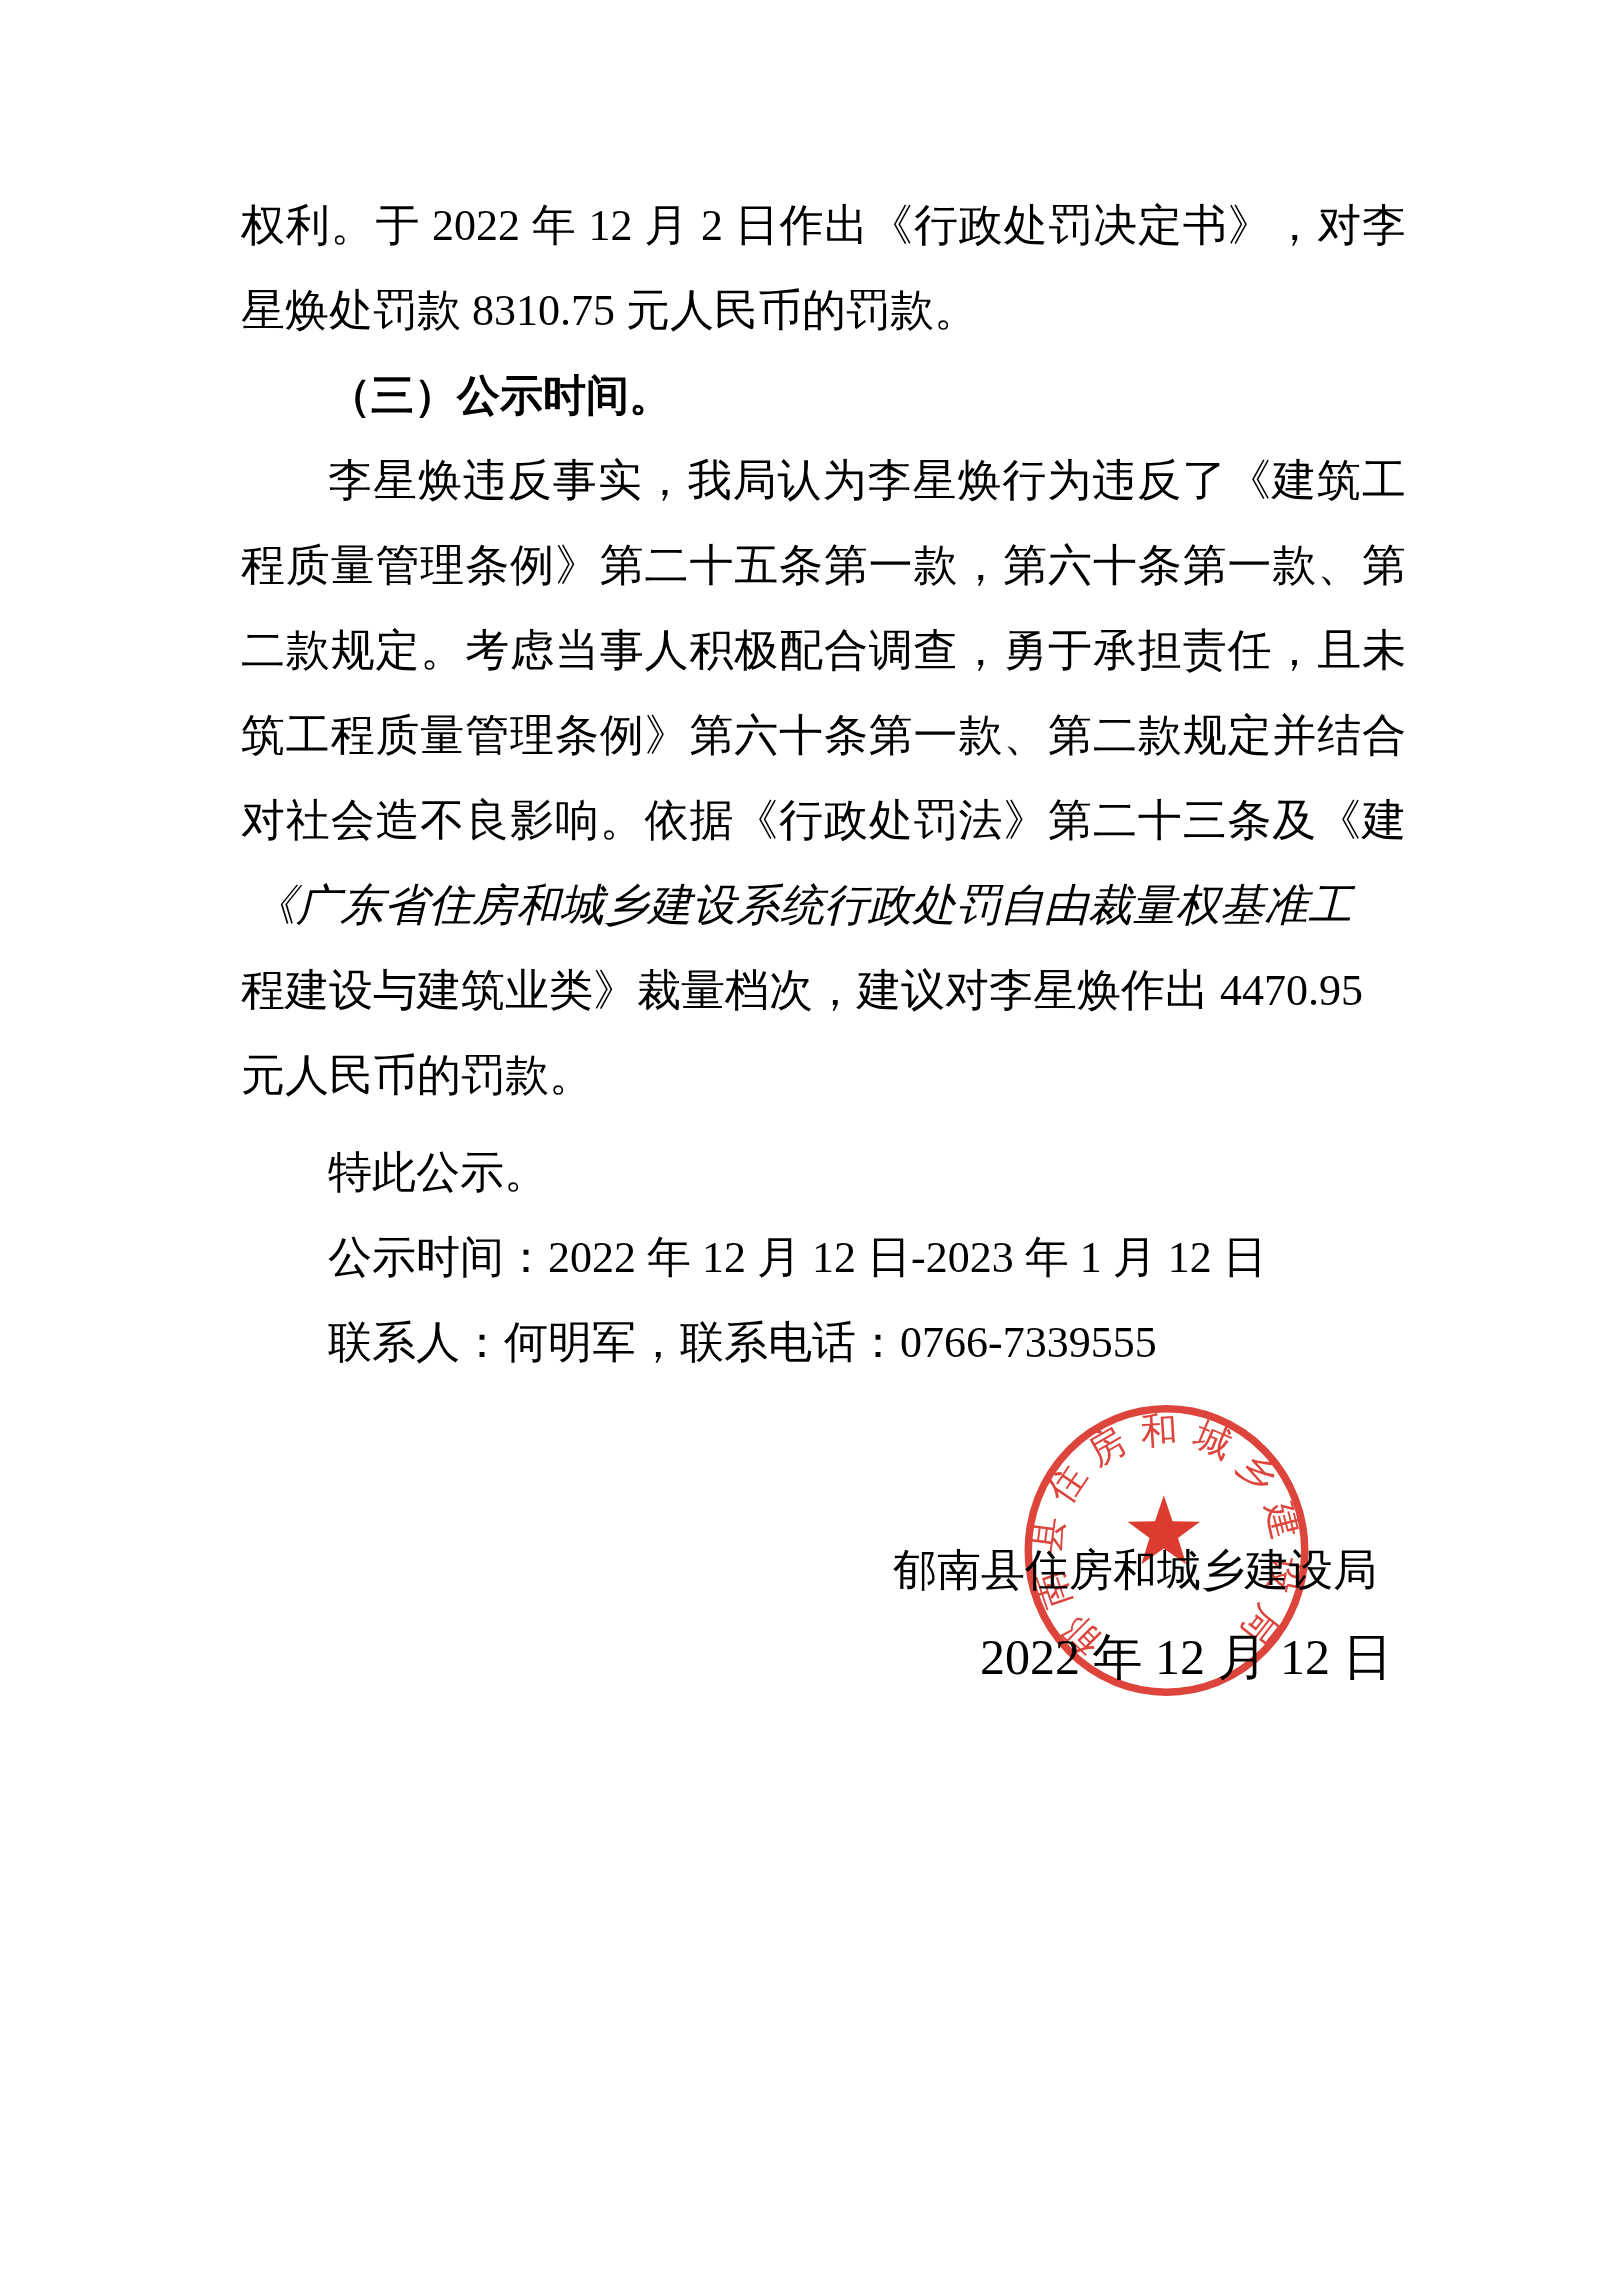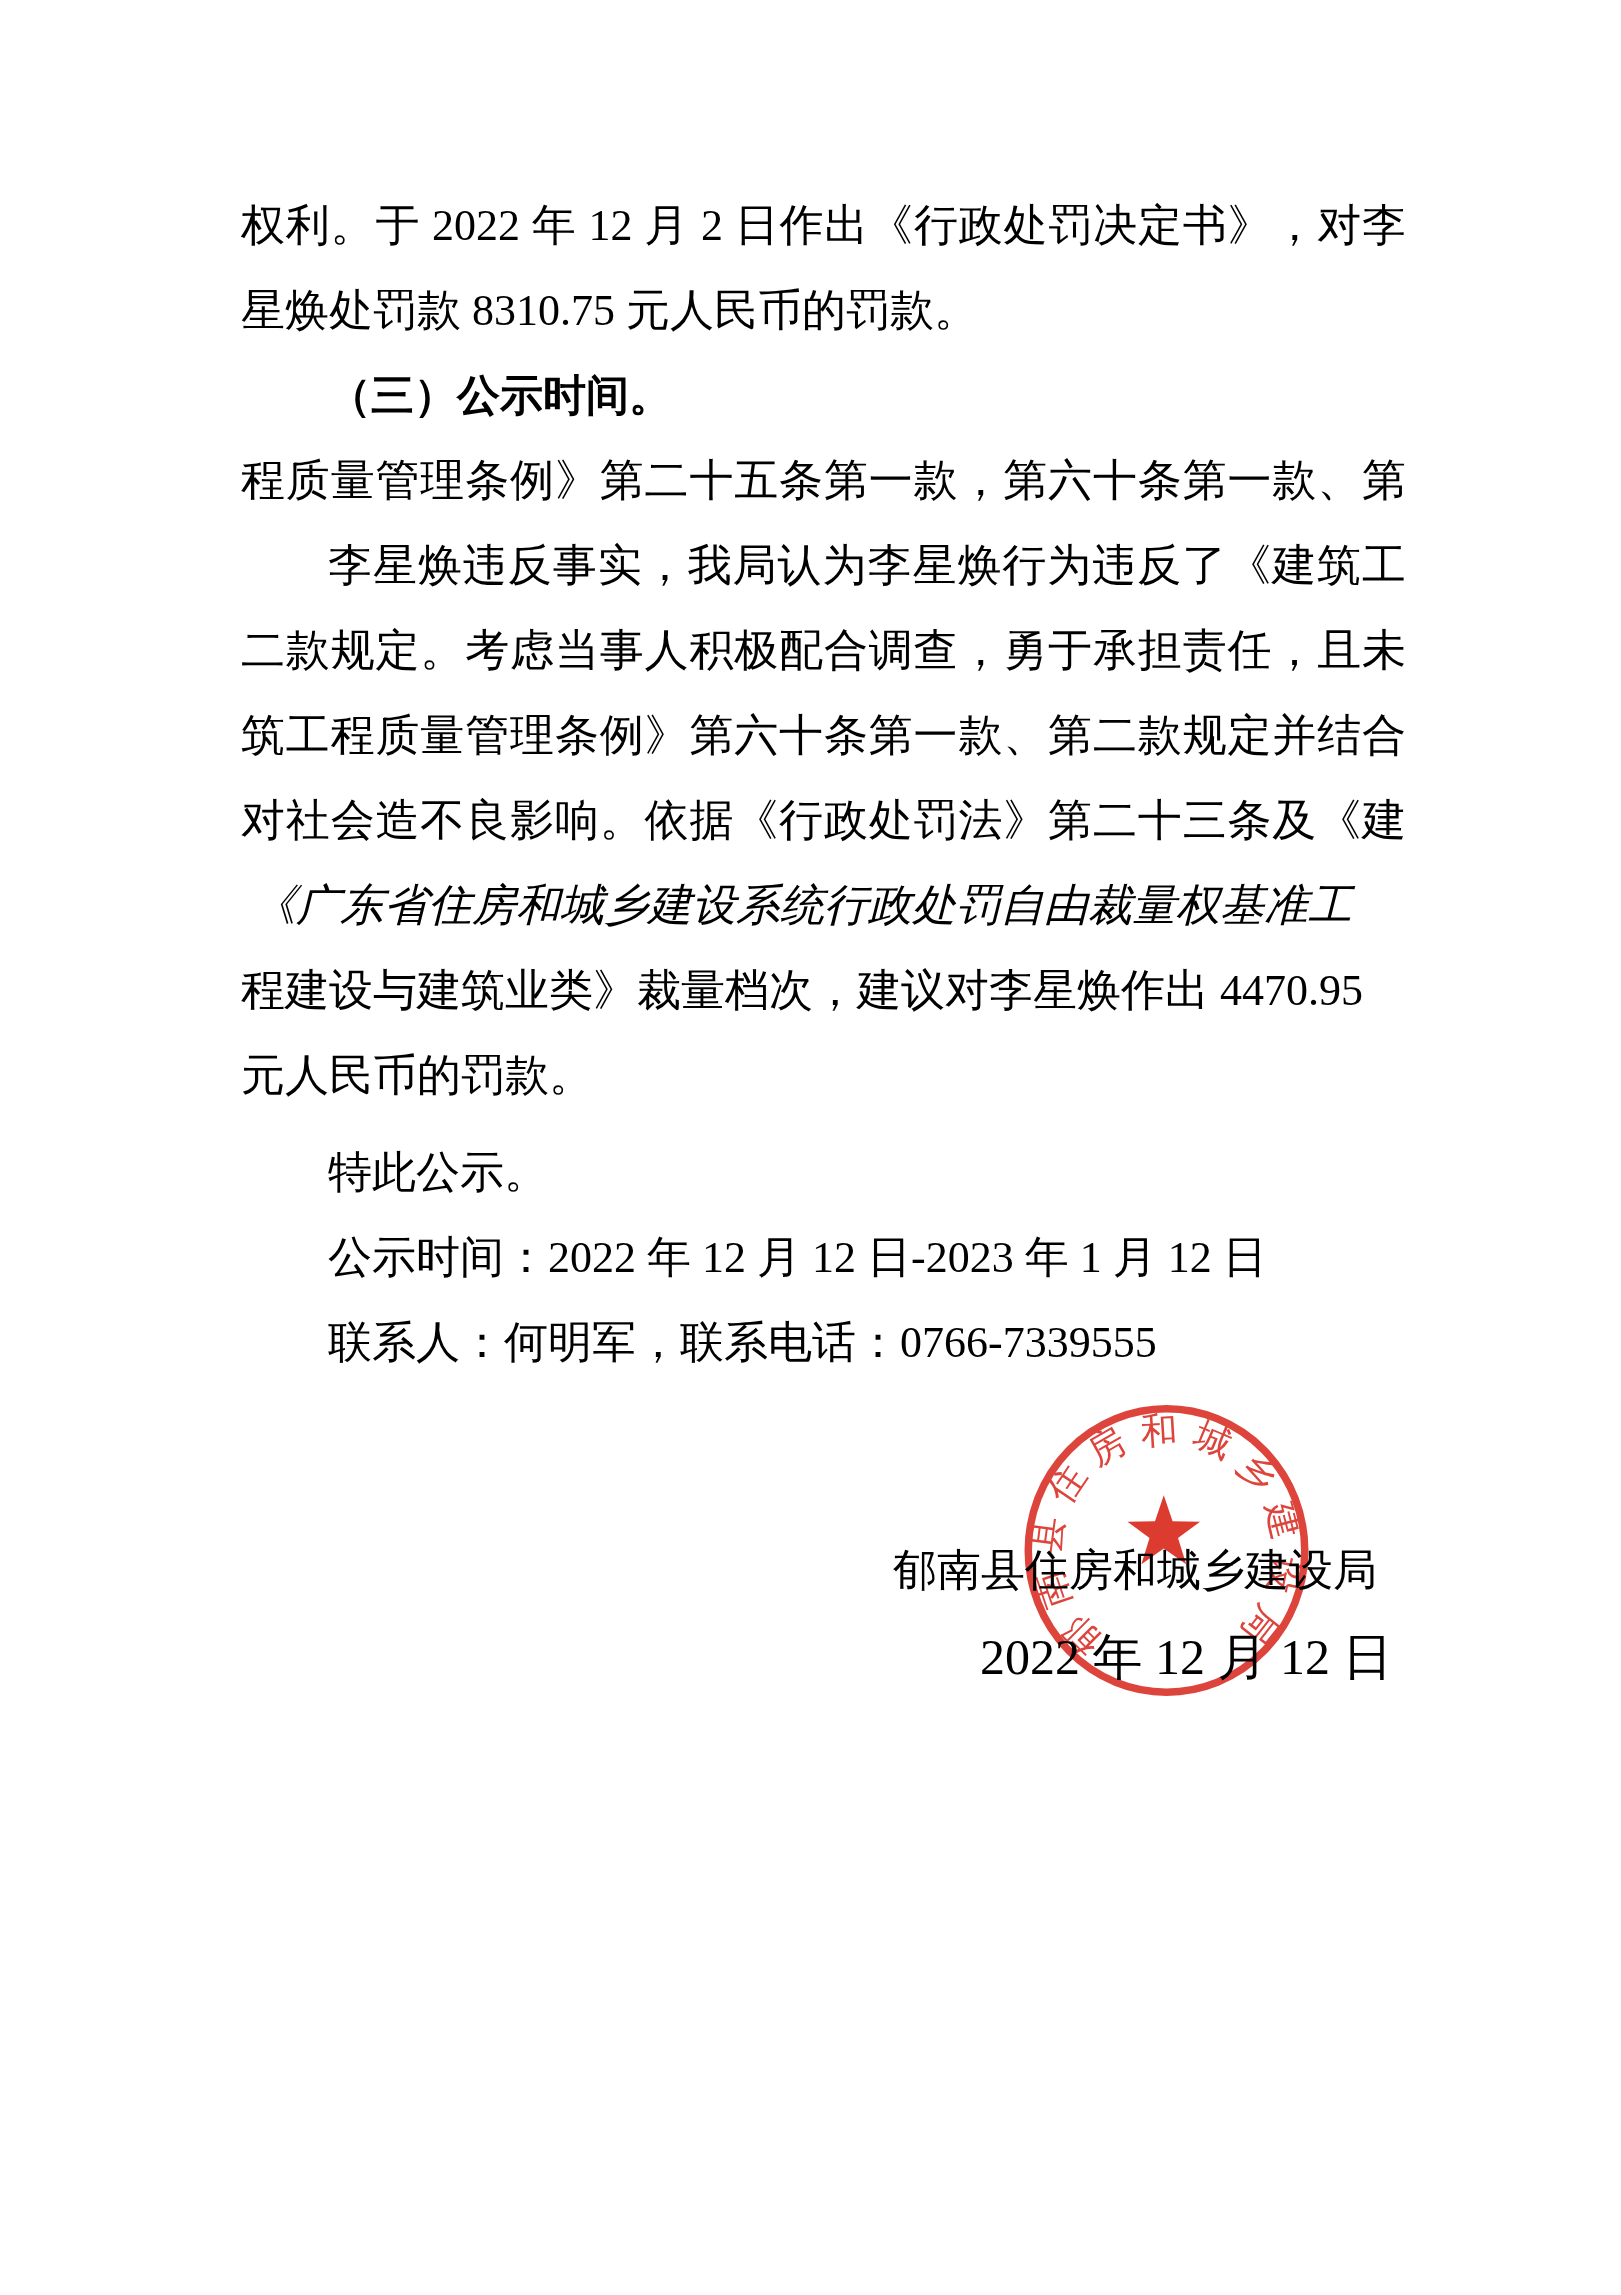--- a/index.html
+++ b/index.html
@@ -62,22 +62,22 @@
 </style>
 </head>
 <body>
 
 <div class="page">
 
   <div class="body-text">
     <div class="line justify">权利。于 2022 年 12 月 2 日作出《行政处罚决定书》，对李</div>
     <div class="line">星焕处罚款 8310.75 元人民币的罚款。</div>
     <div class="line heading indent">（三）公示时间。</div>
+    <div class="line justify indent">李星焕违反事实，我局认为李星焕行为违反了《建筑工</div>
     <div class="line justify">程质量管理条例》第二十五条第一款，第六十条第一款、第</div>
-    <div class="line justify indent">李星焕违反事实，我局认为李星焕行为违反了《建筑工</div>
     <div class="line justify">二款规定。考虑当事人积极配合调查，勇于承担责任，且未</div>
     <div class="line justify">筑工程质量管理条例》第六十条第一款、第二款规定并结合</div>
     <div class="line justify">对社会造不良影响。依据《行政处罚法》第二十三条及《建</div>
     <div class="line hang">《广东省住房和城乡建设系统行政处罚自由裁量权基准工</div>
     <div class="line">程建设与建筑业类》裁量档次，建议对李星焕作出 4470.95</div>
     <div class="line">元人民币的罚款。</div>
     <div class="line indent gap">特此公示。</div>
     <div class="line indent">公示时间：2022 年 12 月 12 日-2023 年 1 月 12 日</div>
     <div class="line indent">联系人：何明军，联系电话：0766-7339555</div>
   </div>

